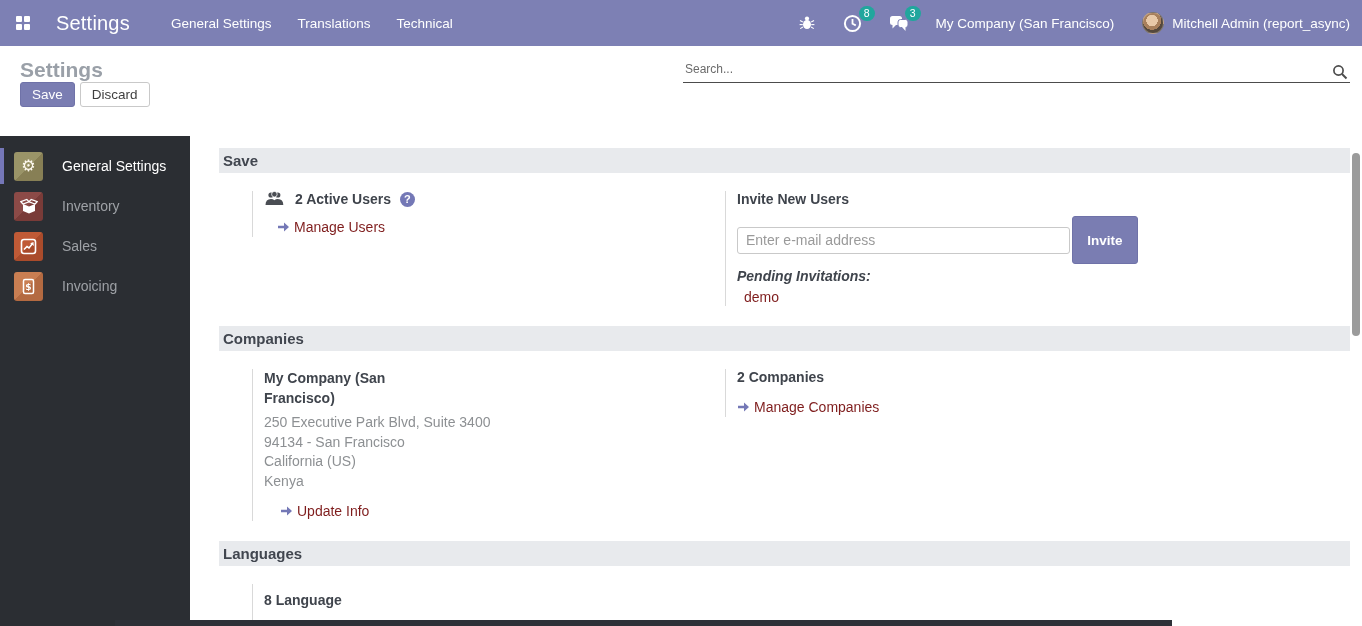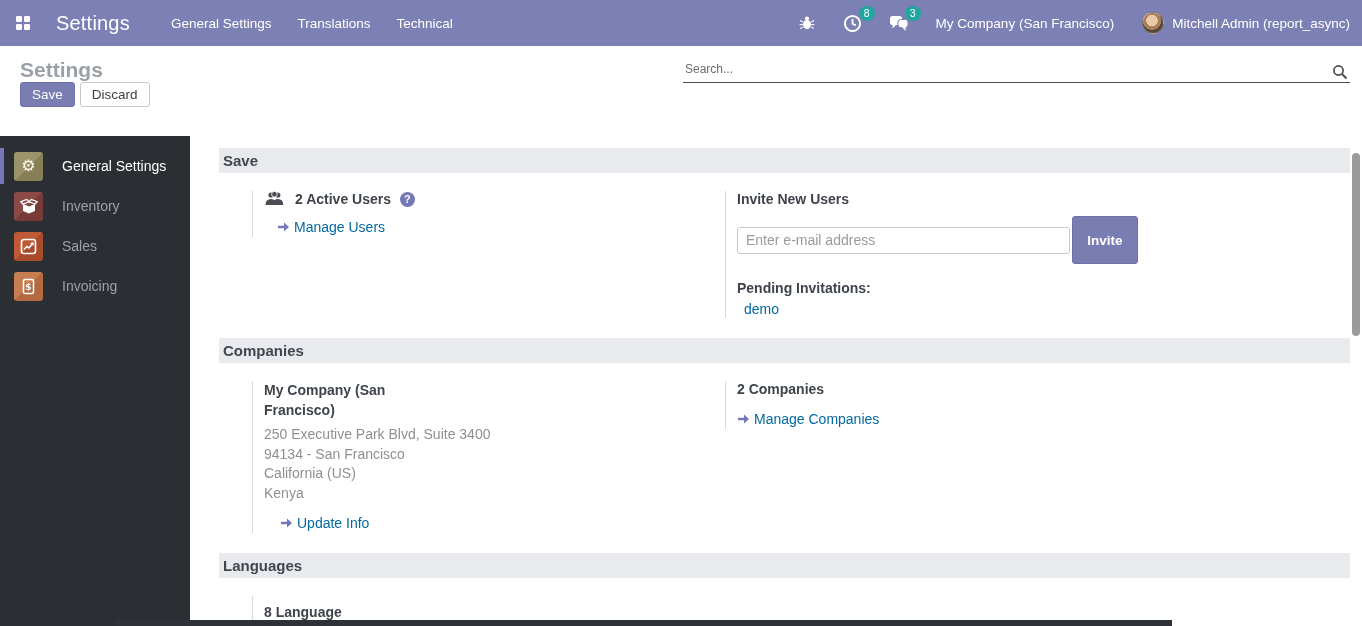--- a/index.html
+++ b/index.html
@@ -57,35 +57,35 @@
 
   .content { flex:1; background:#fff; overflow:hidden; padding:12px 12px 0 29px; position:relative; }
 
   .band { background:#e8eaed; height:25px; line-height:25px; padding-left:4px;
     font-size:15px; font-weight:bold; color:#41464f; }
   .sec-row { display:flex; align-items:flex-start; margin:18px 0 20px 0; padding-left:33px; }
   .sec-col { width:473px; flex:none; border-left:1px solid #d9d9d9; padding-left:11px; }
 
   .bold-label { font-size:14px; font-weight:bold; color:#3f444c; }
   .muted { color:#8d9093; font-size:14px; line-height:19.5px; }
-  .link { color:#0369a1; font-size:14px; cursor:pointer; text-decoration:none; display:inline-flex; align-items:center; }
+  .link { color:#7f1d1d; font-size:14px; cursor:pointer; text-decoration:none; display:inline-flex; align-items:center; }
   .arrow { margin-right:4px; display:inline-flex; }
 
   .iconrow { display:flex; align-items:center; gap:9px; }
   .help-ic { width:15px; height:15px; border-radius:50%; background:#7478b6; color:#fff;
     font-size:11px; font-weight:bold; display:inline-flex; align-items:center; justify-content:center; cursor:pointer; }
 
   .invite-row { display:flex; align-items:center; margin-top:9px; }
   .invite-row input { width:333px; height:27px; border:1px solid #c9c9c9; border-radius:3px;
     padding:0 8px; font-size:14px; color:#444; outline:none; font-family:"Liberation Sans", sans-serif; }
   .invite-row input::placeholder { color:#9a9a9a; }
   .btn-invite { height:48px; width:66px; margin-left:2px; background:#7a7db2; border:1px solid #6f72a8;
     color:#fff; font-weight:bold; font-size:13.5px; border-radius:3px; cursor:pointer; }
 
-  .company-name { max-width:145px; line-height:19.5px; margin-bottom:5px; } .mt12 { margin-top:12px; } .mt16 { margin-top:16px; }
+  .company-name { max-width:145px; line-height:19.5px; margin-bottom:5px; } .mt12 { margin-top:12px; } .mt16 { margin-top:4px;font-style:italic; }
   .pend-link { padding-left:7px; margin-top:4px; }
 
   
   .vscroll { position:absolute; right:2px; top:17px; width:8px; height:183px; background:#9b9b9b; border-radius:4px; }
   .hscroll { position:absolute; left:115px; top:620px; width:1057px; height:6px; background:#2e3138; z-index:5; }
 
   svg { display:block; }
 </style>
 </head>
 <body>

